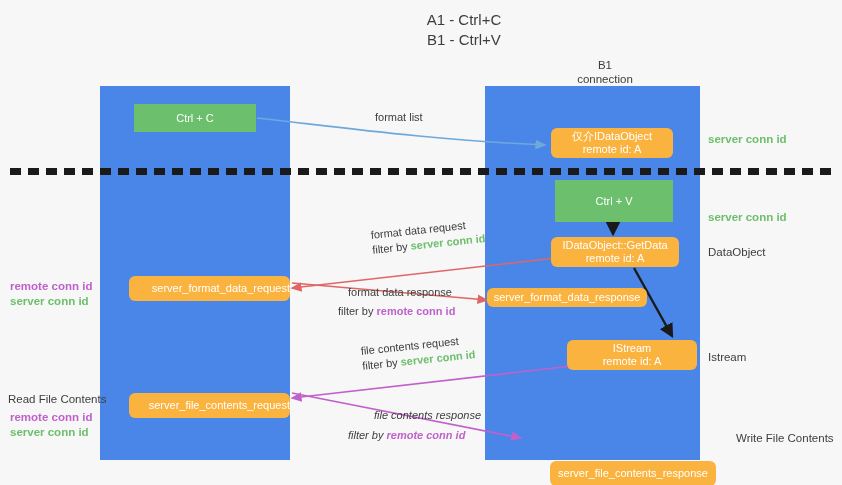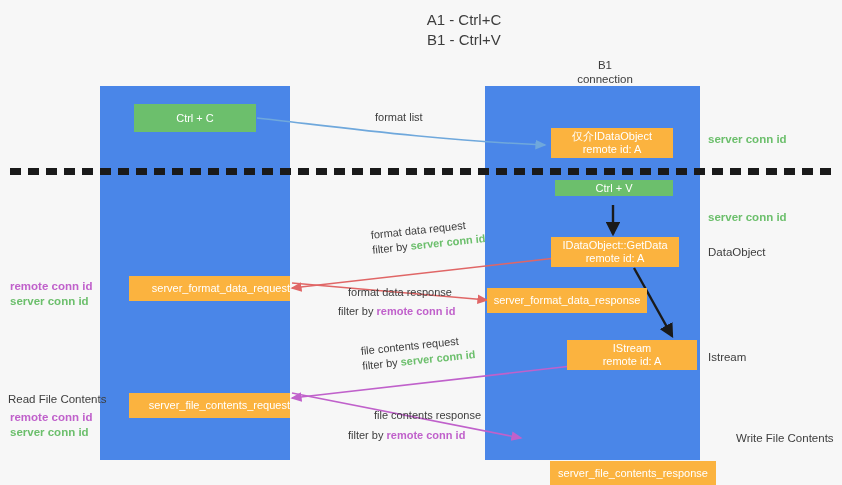--- a/index.html
+++ b/index.html
@@ -53,21 +53,21 @@
     display: flex;
     flex-direction: column;
     align-items: center;
     justify-content: center;
     text-align: center;
     color: #ffffff;
     font-size: 11px;
     line-height: 13px;
   }
   .node.green { background: #6aa84f; background: #6cbf6c; }
-  .node.orange { background: #fbb33f; }
+  .node.orange { background: #fbb33f; border-radius: 6px; }
   .node .l2 { display: block; }
 
   
   .edge-label {
     font-size: 11px;
     line-height: 15px;
     color: #3d3d3d;
     white-space: nowrap;
   }
   .edge-label.rot {
@@ -158,34 +158,34 @@
 
   <div class="abs node green" style="left:134px; top:104px; width:122px; height:28px;">
     <span>Ctrl + C</span>
   </div>
 
   <div class="abs node orange" style="left:551px; top:128px; width:122px; height:30px;">
     <span>仅介IDataObject</span>
     <span class="l2">remote id: A</span>
   </div>
 
-  <div class="abs node green" style="left:555px; top:180px; width:118px; height:16px;">
+  <div class="abs node green" style="left:555px; top:180px; width:118px; height:42px;">
     <span>Ctrl + V</span>
   </div>
 
   <div class="abs node orange" style="left:551px; top:237px; width:128px; height:30px;">
     <span>IDataObject::GetData</span>
     <span class="l2">remote id: A</span>
   </div>
 
   <div class="abs node orange" style="left:129px; top:276px; width:161px; height:25px;align-items:flex-end;">
     <span>server_format_data_request</span>
   </div>
 
-  <div class="abs node orange" style="left:487px; top:288px; width:160px; height:25px;">
+  <div class="abs node orange" style="left:487px; top:288px; width:160px; height:19px;">
     <span>server_format_data_response</span>
   </div>
 
   <div class="abs node orange" style="left:567px; top:340px; width:130px; height:30px;">
     <span>IStream</span>
     <span class="l2">remote id: A</span>
   </div>
 
   <div class="abs node orange" style="left:129px; top:393px; width:161px; height:25px;align-items:flex-end;">
     <span>server_file_contents_request</span>
@@ -207,21 +207,21 @@
   <div class="abs edge-label" style="left:348px; top:285px;">
     <div>format data response</div>
     <div style="margin-top:4px; margin-left:-10px;"><span>filter by </span><span class="magenta-txt">remote conn id</span></div>
   </div>
 
   <div class="abs edge-label rot" style="left:360px; top:344px; transform: rotate(-6deg);">
     <div>file contents request</div>
     <div><span>filter by </span><span class="green-txt">server conn id</span></div>
   </div>
 
-  <div class="abs edge-label" style="left:374px; top:408px;">
+  <div class="abs edge-label" style="left:374px; top:408px;font-style:italic;">
     <div>file contents response</div>
     <div style="margin-top:5px; margin-left:-26px;"><span>filter by </span><span class="magenta-txt">remote conn id</span></div>
   </div>
 
   <div class="abs side-label" style="left:708px; top:132px; color:#6cbf6c; font-weight:bold;">server conn id</div>
 
   <div class="abs side-label" style="left:708px; top:210px; color:#6cbf6c; font-weight:bold;">server conn id</div>
 
   <div class="abs side-label plain" style="left:708px; top:245px;">DataObject</div>
 

